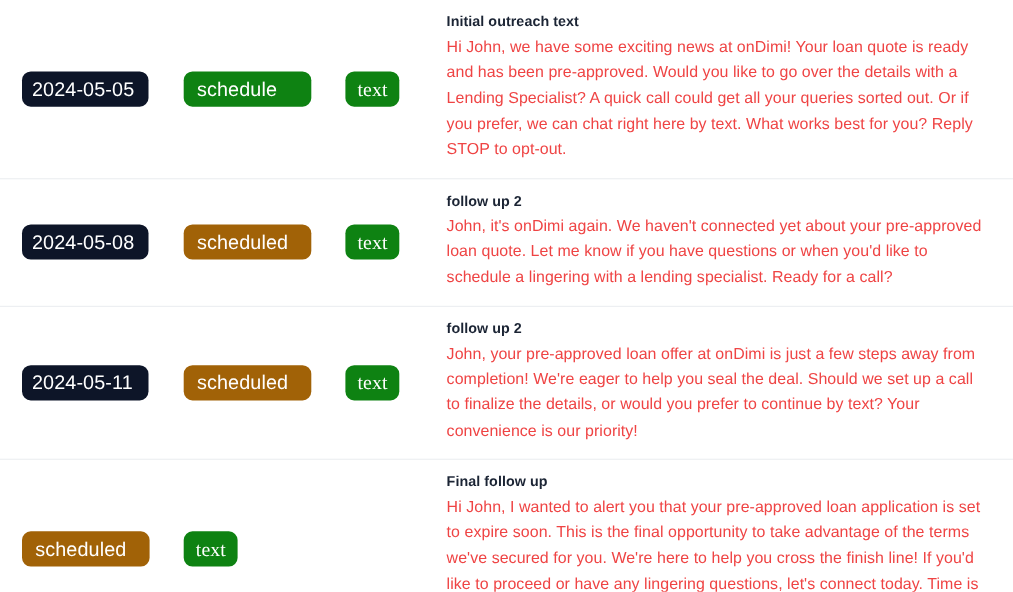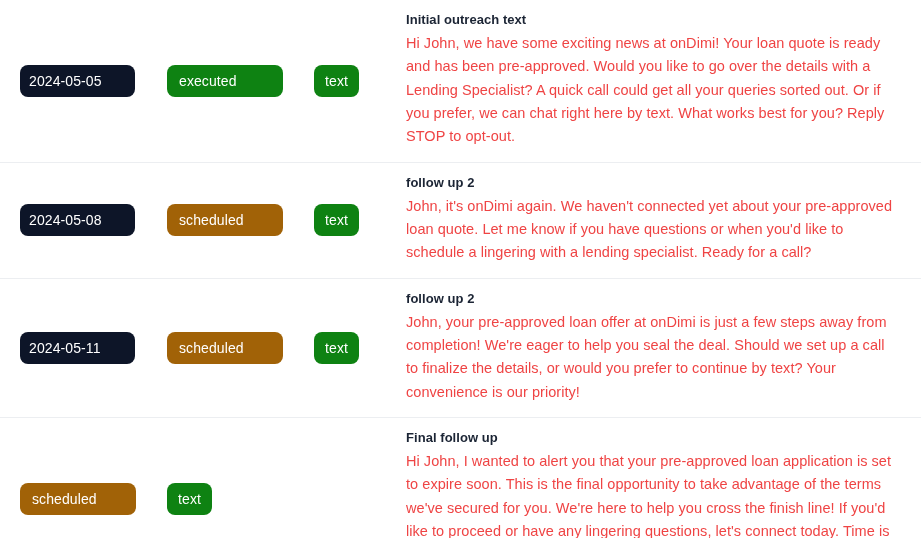--- a/index.html
+++ b/index.html
@@ -54,21 +54,21 @@
   }
 
   .badge {
     display: inline-flex;
     align-items: center;
     justify-content: flex-start;
     box-sizing: border-box;
     height: 32px;
     border-radius: 8px;
     color: #ffffff;
-    font-size: 14px;
+    font-size: 18px;
     line-height: 1;
     letter-spacing: 0.1px;
     white-space: nowrap;
   }
 
   .badge-date {
     background: #0d1528;
     width: 115px;
     padding: 0 9px;
   }
@@ -83,20 +83,21 @@
   }
 
   .badge-status.scheduled {
     background: #a16207;
   }
 
   .badge-channel {
     background: #0e8212;
     padding: 0 11px;
     justify-content: center;
+    font-family: Liberation Serif, serif;
   }
 
   .row-content {
     flex: 1 1 auto;
     padding: 11px 0 13px 0;
     min-width: 0;
   }
 
   .content-title {
     color: #1b2434;
@@ -120,21 +121,21 @@
 <body>
 
 <div class="schedule-list">
 
   <div class="schedule-row">
     <div class="row-cells">
       <div class="cell-date">
         <span class="badge badge-date">2024-05-05</span>
       </div>
       <div class="cell-status">
-        <span class="badge badge-status executed">executed</span>
+        <span class="badge badge-status executed">schedule</span>
       </div>
       <div class="cell-channel">
         <span class="badge badge-channel">text</span>
       </div>
     </div>
     <div class="row-content">
       <p class="content-title">Initial outreach text</p>
       <p class="content-body">Hi John, we have some exciting news at onDimi! Your loan quote is ready and has been pre-approved. Would you like to go over the details with a Lending Specialist? A quick call could get all your queries sorted out. Or if you prefer, we can chat right here by text. What works best for you? Reply STOP to opt-out.</p>
     </div>
   </div>

